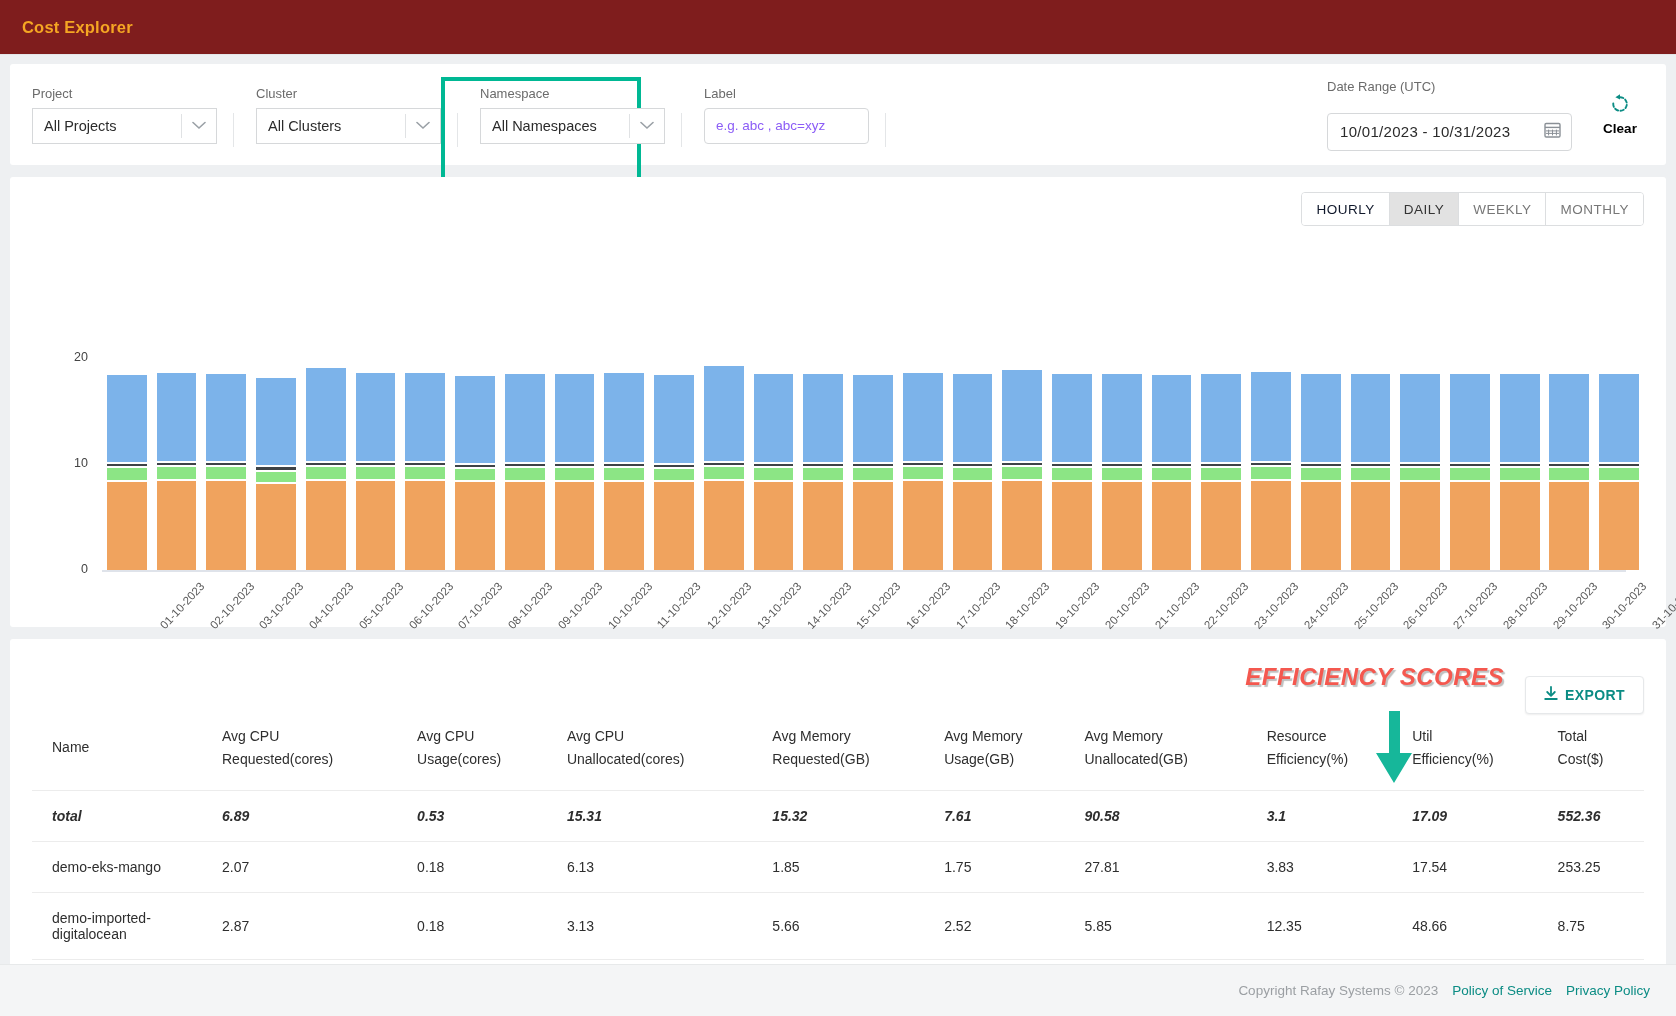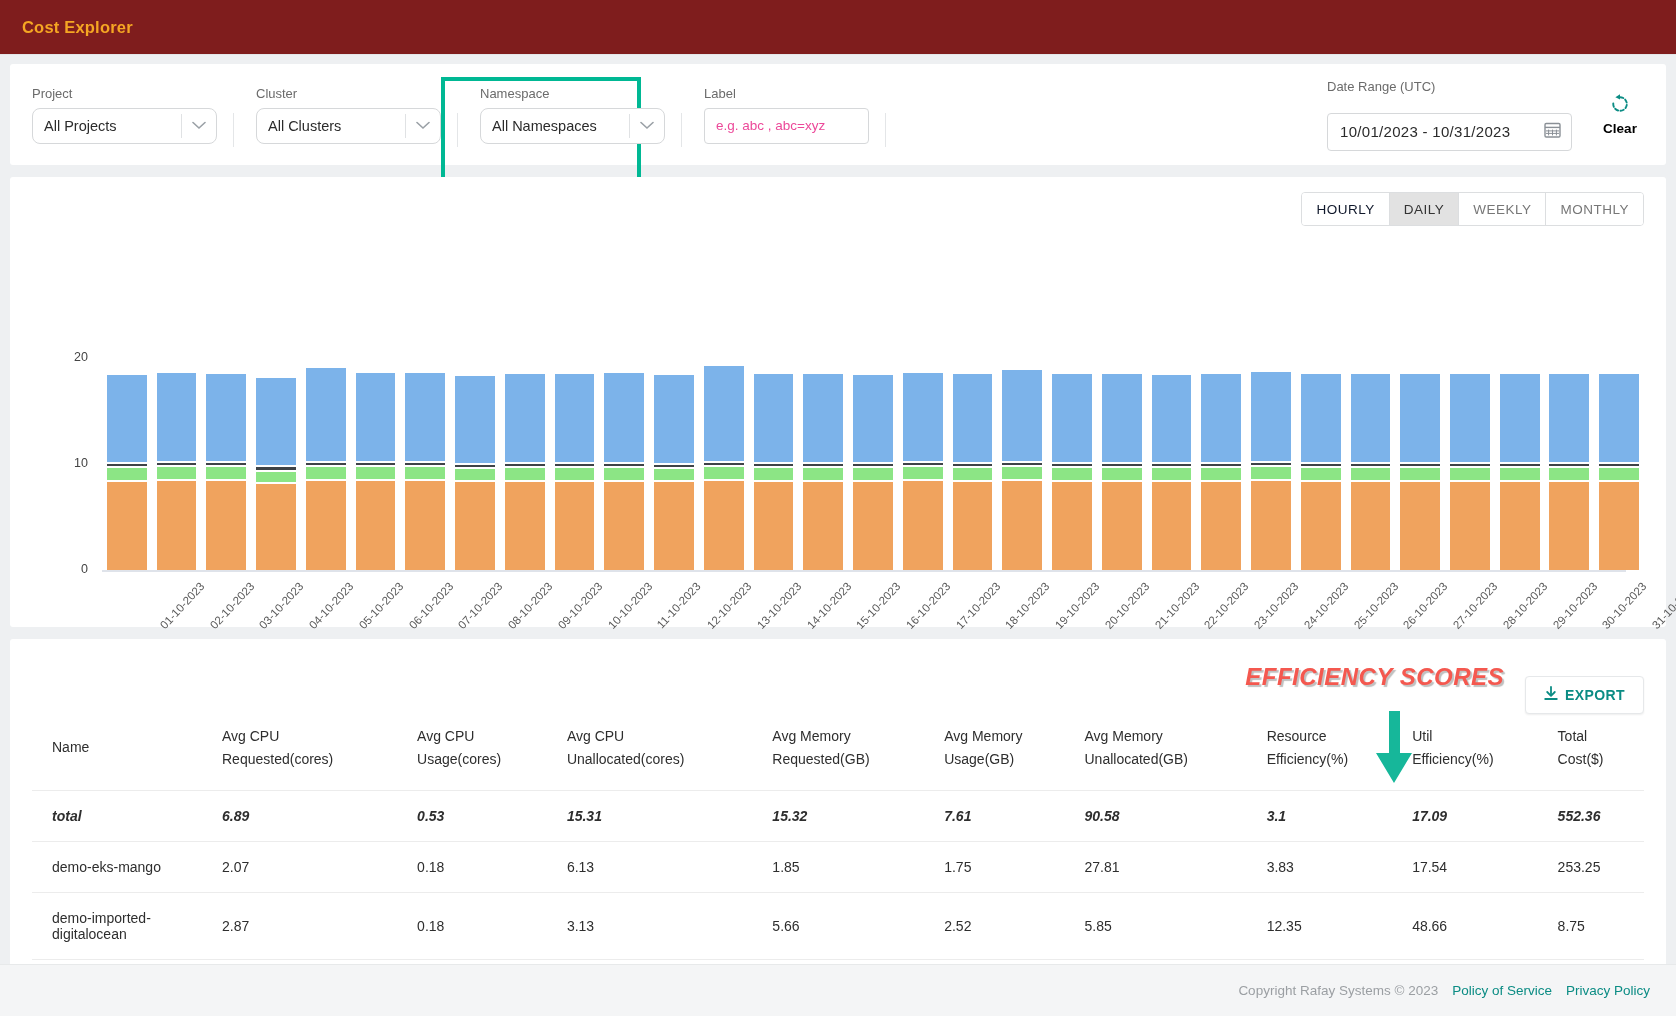--- a/index.html
+++ b/index.html
@@ -37,21 +37,21 @@
   .filter-group{
     padding:0 0 0 22px;
     display:flex; flex-direction:column; justify-content:center;
     position:relative;
   }
   .filter-label{
     font-size:13px; color:#6b6b6b; margin-bottom:7px;
   }
   .select-box{
     width:185px; height:36px;
-    border:1px solid #d6d8da; border-radius:8px;
+    border:1px solid #d6d8da; border-radius:0;
     display:flex; align-items:center; justify-content:space-between;
     background:#fff;
   }
   .select-box .val{
     font-size:14.5px; color:#2b2b2b; padding-left:11px; white-space:nowrap;
   }
   .select-sep{
     width:1px; height:24px; background:#e0e2e4; margin-left:auto;
   }
   .caret{
@@ -59,21 +59,21 @@
   }
   .caret svg{ display:block; }
   .filter-divider{
     width:1px; height:34px; background:#e4e6e8; align-self:flex-end;
     margin:0 0 18px 16px;
   }
   .text-input{
     width:165px; height:36px; border:1px solid #d6d8da; border-radius:4px;
     display:flex; align-items:center; background:#fff;
   }
-  .text-input .ph{ font-size:13.5px; color:#ec4899; padding-left:11px; }
+  .text-input .ph{ font-size:13.5px; color:#8b5cf6; padding-left:11px; }
 
   
   .hl-box{
     position:absolute;
     border:4px solid #00b894;
     pointer-events:none;
   }
   #hl-cluster{ left:207px; top:-9px; width:200px; height:114px; }
 
   #daterange-group{ margin-left:auto;gap:12px; }

